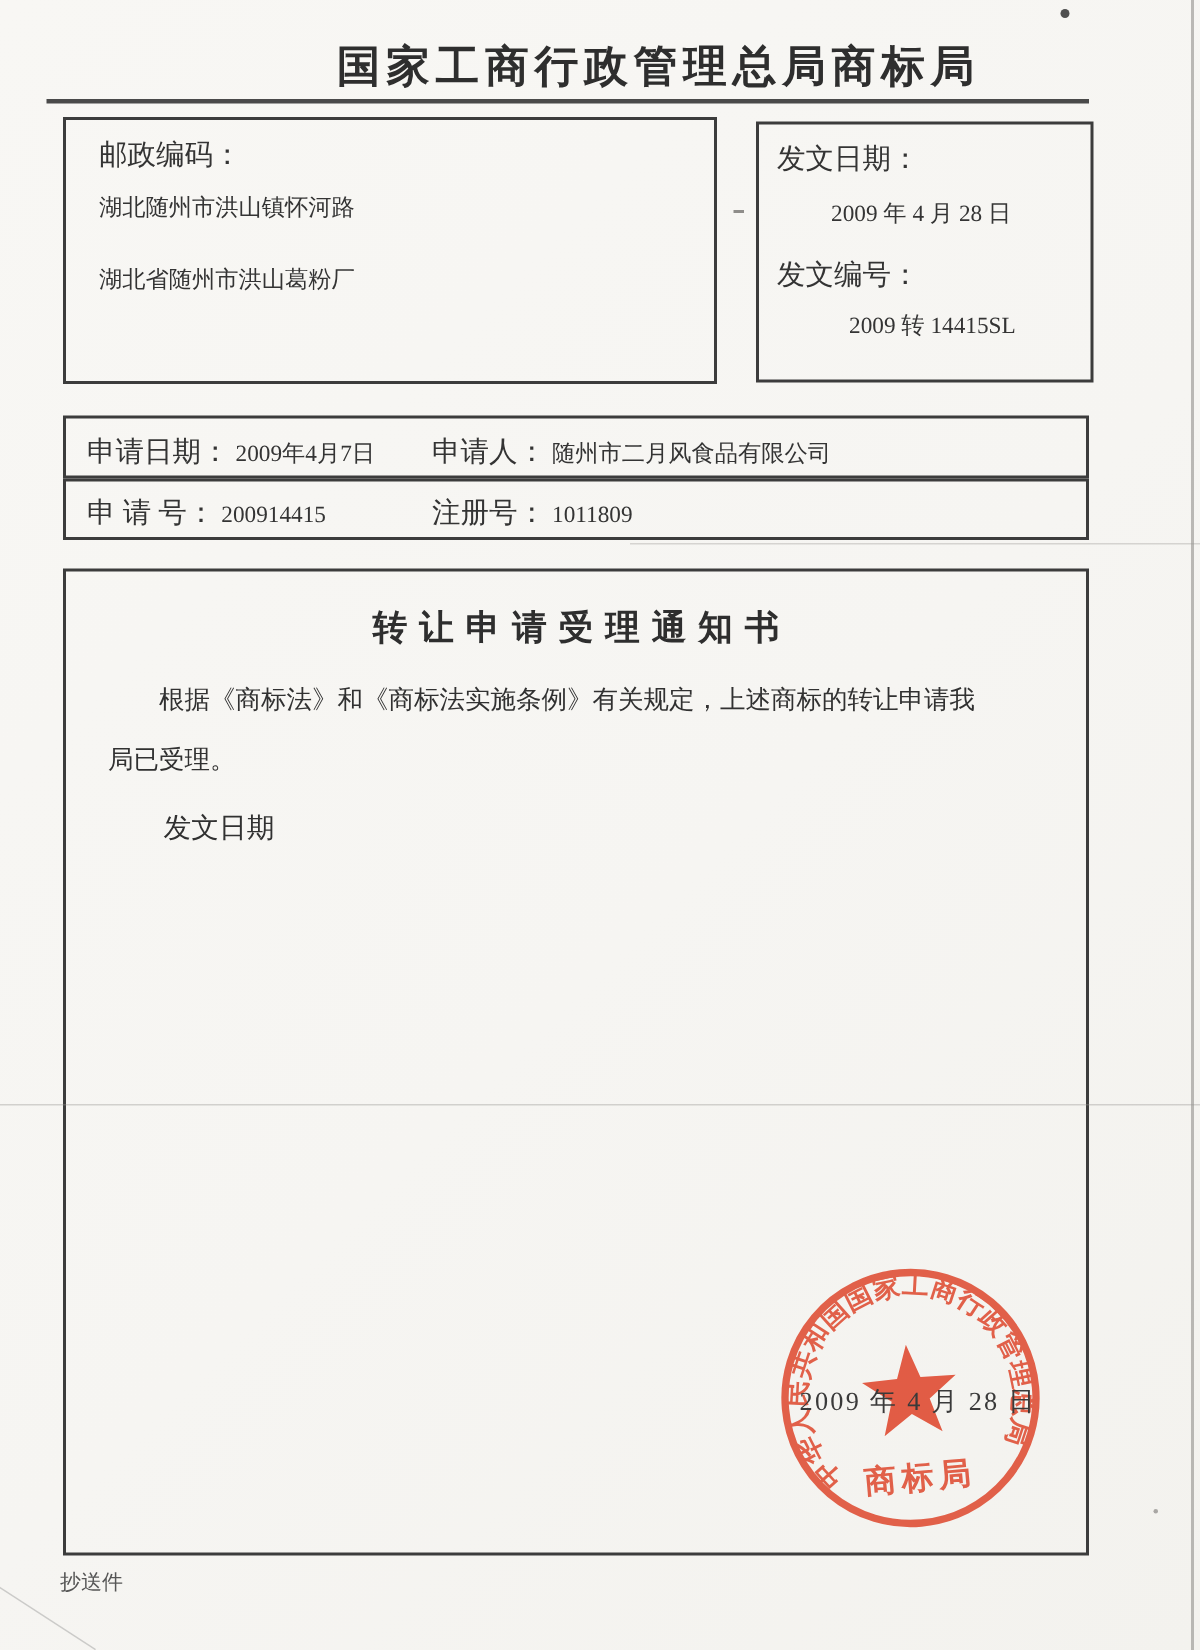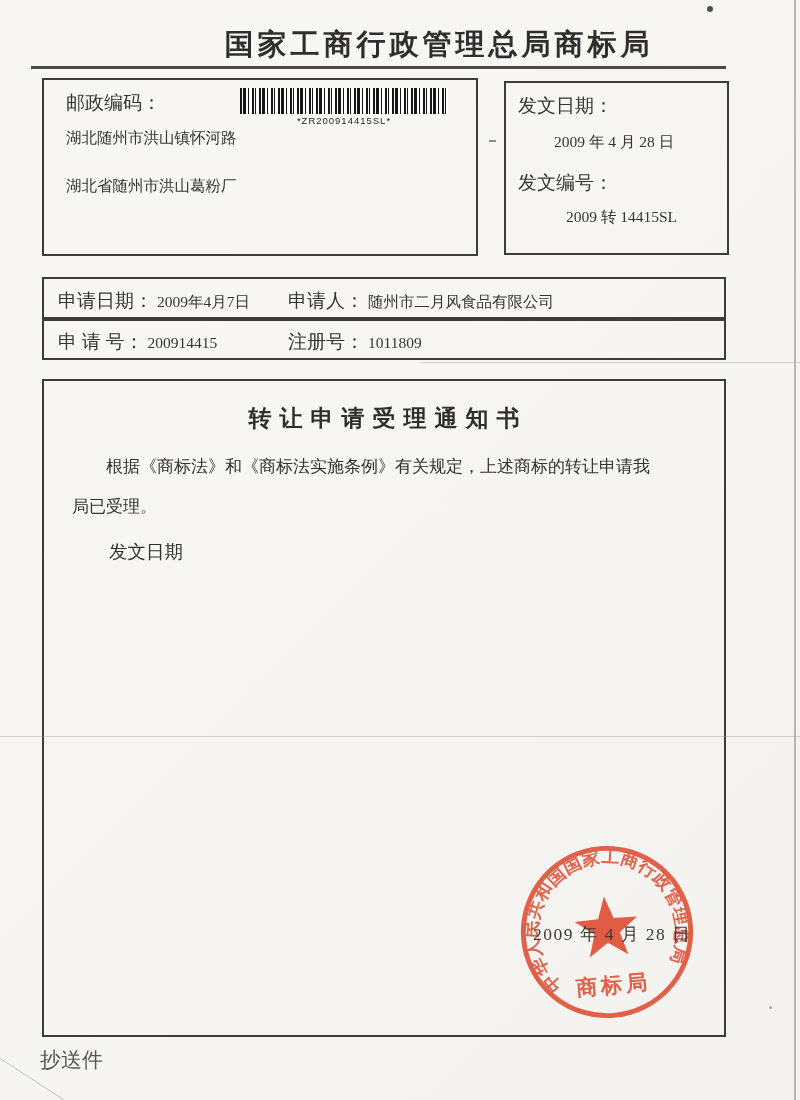--- a/index.html
+++ b/index.html
@@ -42,44 +42,40 @@
     letter-spacing:8px;text-indent:8px;color:#2e2e2e;
   }
   .notice-line{position:absolute;left:28px;width:640px;font-size:17px;line-height:40px;color:#313131;}
   .indent{text-indent:2em;}
   .closing{position:absolute;left:65px;top:158px;font-size:18.5px;}
   .seal{position:absolute;left:474px;top:462px;width:178px;height:178px;opacity:.9;}
   .stamp-date{
     position:absolute;left:489px;top:541px;
     font-size:17.5px;letter-spacing:1.5px;color:#3a3a3a;z-index:5;white-space:nowrap;
   }
-  .footer-note{left:40px;top:1046px;font-size:21px;color:#565656;}
+  .footer-note{left:40px;top:1046px;font-size:14px;color:#565656;}
   
   .scan-edge-line{left:794px;top:0;width:1.5px;height:1100px;background:rgba(125,123,120,.5);}
   .crease-1{left:0;top:736px;width:800px;height:1px;background:rgba(150,148,144,.38);}
   .crease-2{left:420px;top:362px;width:380px;height:1px;background:rgba(152,150,146,.35);}
   .crease-3{left:-8px;top:1078px;width:78px;height:1px;background:rgba(140,140,140,.4);transform:rotate(33deg);}
   .dot-1{left:707px;top:6px;width:6px;height:6px;border-radius:50%;background:#4f4f4f;}
   .dot-2{left:769px;top:1006px;width:3px;height:3px;border-radius:50%;background:#a9a7a4;}
   .dash-1{left:489px;top:140px;width:7px;height:2px;background:#8f8d8a;}
 </style>
 </head>
 <body>
 
 <div class="page">
 
   <div class="abs doc-header">国家工商行政管理总局商标局</div>
   <div class="abs header-rule"></div>
 
   <div class="box" style="left:42px;top:78px;width:432px;height:174px;">
     <span class="abs label" style="left:22px;top:10px;">邮政编码：</span>
-    <div class="abs barcode-wrap">
-      <div class="barcode-bars"></div>
-      <div class="barcode-label">*ZR200914415SL*</div>
-    </div>
     <span class="abs value" style="left:22px;top:48px;">湖北随州市洪山镇怀河路</span>
     <span class="abs value" style="left:22px;top:96px;">湖北省随州市洪山葛粉厂</span>
   </div>
 
   <div class="box" style="left:504px;top:81px;width:221px;height:170px;">
     <span class="abs label" style="left:12px;top:10px;">发文日期：</span>
     <span class="abs value" style="left:48px;top:49px;">2009 年 4 月 28 日</span>
     <span class="abs label" style="left:12px;top:87px;">发文编号：</span>
     <span class="abs value" style="left:48px;top:124px;margin-left:12px;">2009 转 14415SL</span>
   </div>

